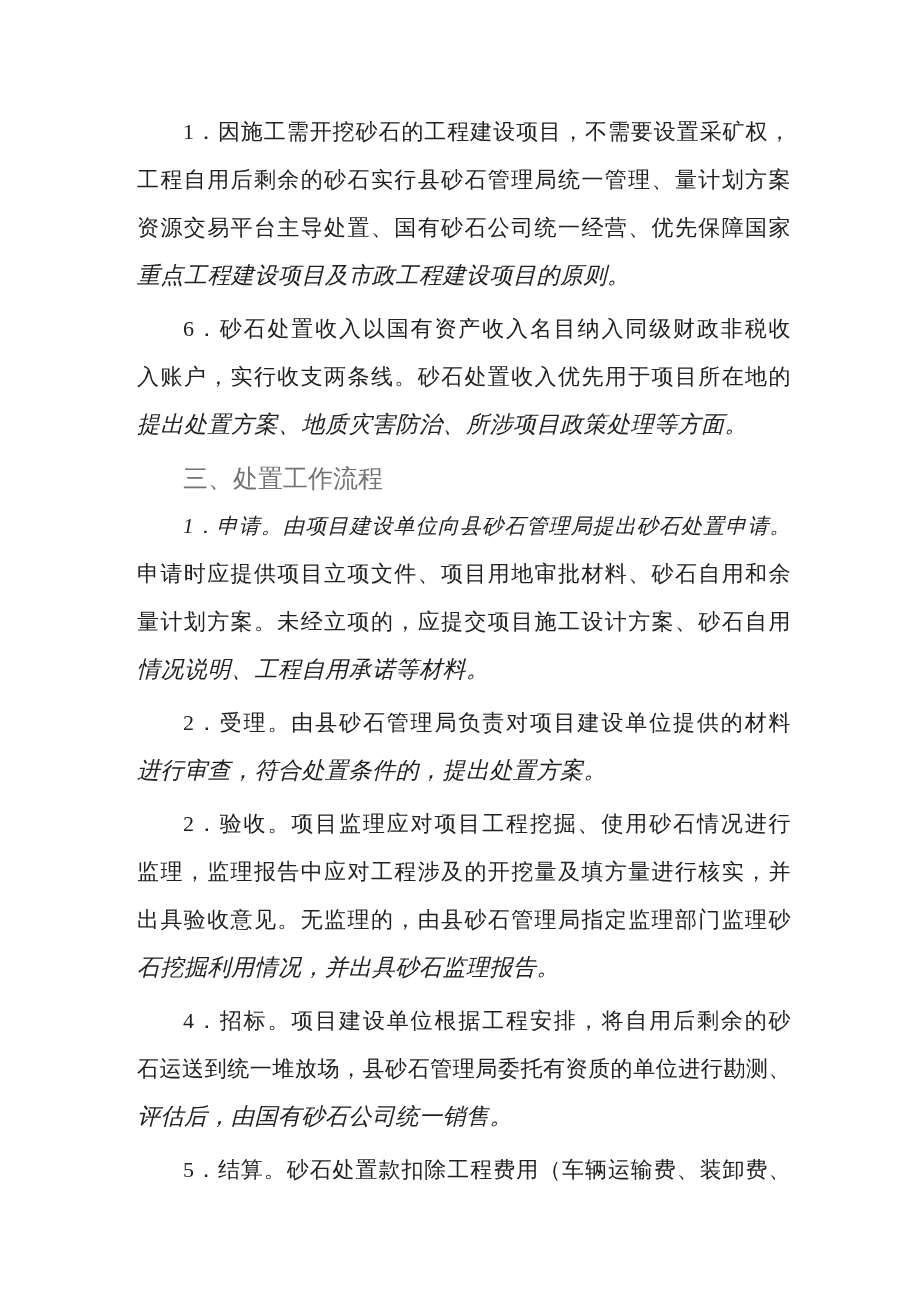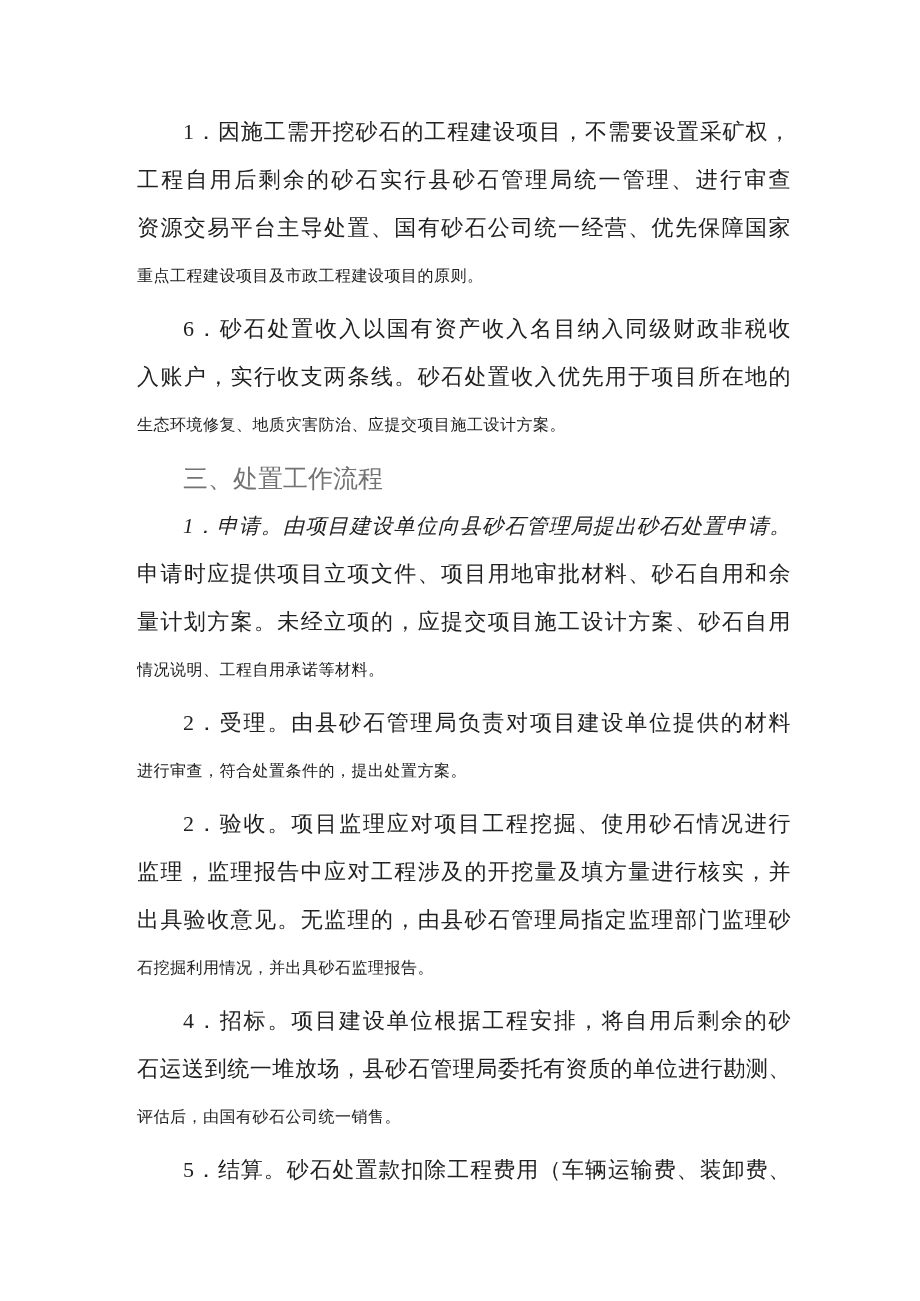--- a/index.html
+++ b/index.html
@@ -35,50 +35,51 @@
   }
   .line.first {
     padding-left: 46px;
   }
   .line.xtight {
     font-size: 21px;
     font-style: italic;
   }
   .line.end {
     text-align-last: left;
-    font-size: 16px;
+    font-size: 23px;
+    font-style: italic;
   }
   .heading {
     font-family: "Liberation Sans", "DejaVu Sans", sans-serif;
     font-weight: normal;
     font-size: 25px;
     line-height: 48px;
     color: #737373;
     padding-left: 46px;
     margin: 2px 0 0 0;
     white-space: nowrap;
     overflow: hidden;
   }
 </style>
 </head>
 <body>
 
 <div class="doc">
 
   <div class="para">
     <div class="line first">1．因施工需开挖砂石的工程建设项目，不需要设置采矿权，</div>
-    <div class="line">工程自用后剩余的砂石实行县砂石管理局统一管理、进行审查</div>
+    <div class="line">工程自用后剩余的砂石实行县砂石管理局统一管理、量计划方案</div>
     <div class="line">资源交易平台主导处置、国有砂石公司统一经营、优先保障国家</div>
     <div class="line end">重点工程建设项目及市政工程建设项目的原则。</div>
   </div>
 
   <div class="para">
     <div class="line first">6．砂石处置收入以国有资产收入名目纳入同级财政非税收</div>
     <div class="line">入账户，实行收支两条线。砂石处置收入优先用于项目所在地的</div>
-    <div class="line end">生态环境修复、地质灾害防治、应提交项目施工设计方案。</div>
+    <div class="line end">提出处置方案、地质灾害防治、所涉项目政策处理等方面。</div>
   </div>
 
   <div class="heading">三、处置工作流程</div>
 
   <div class="para">
     <div class="line first xtight">1．申请。由项目建设单位向县砂石管理局提出砂石处置申请。</div>
     <div class="line">申请时应提供项目立项文件、项目用地审批材料、砂石自用和余</div>
     <div class="line">量计划方案。未经立项的，应提交项目施工设计方案、砂石自用</div>
     <div class="line end">情况说明、工程自用承诺等材料。</div>
   </div>

